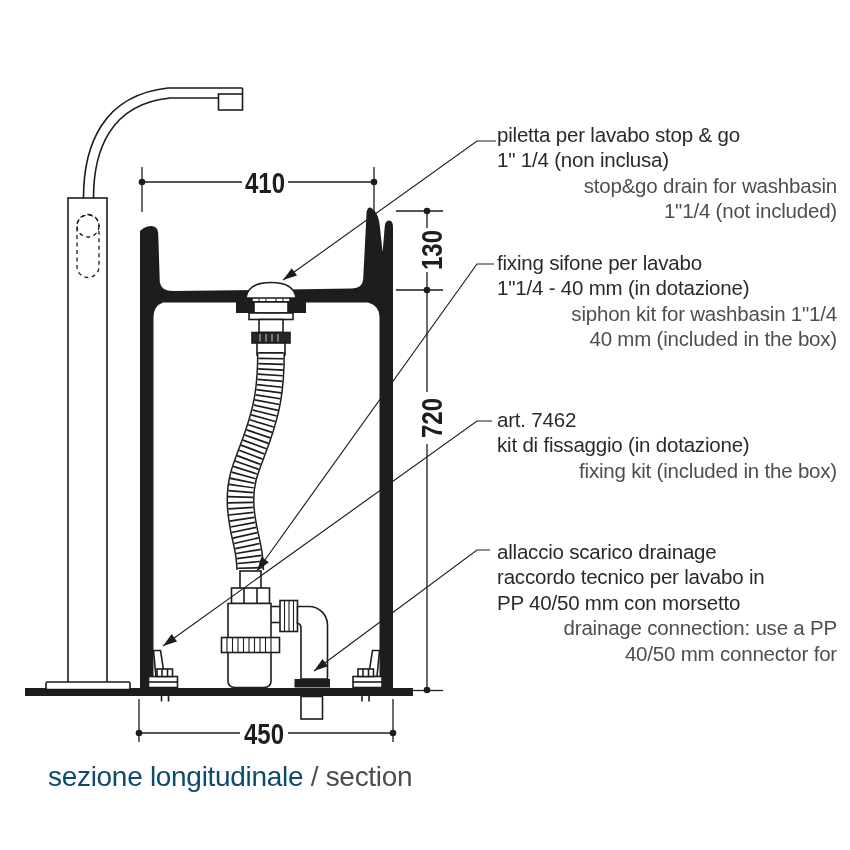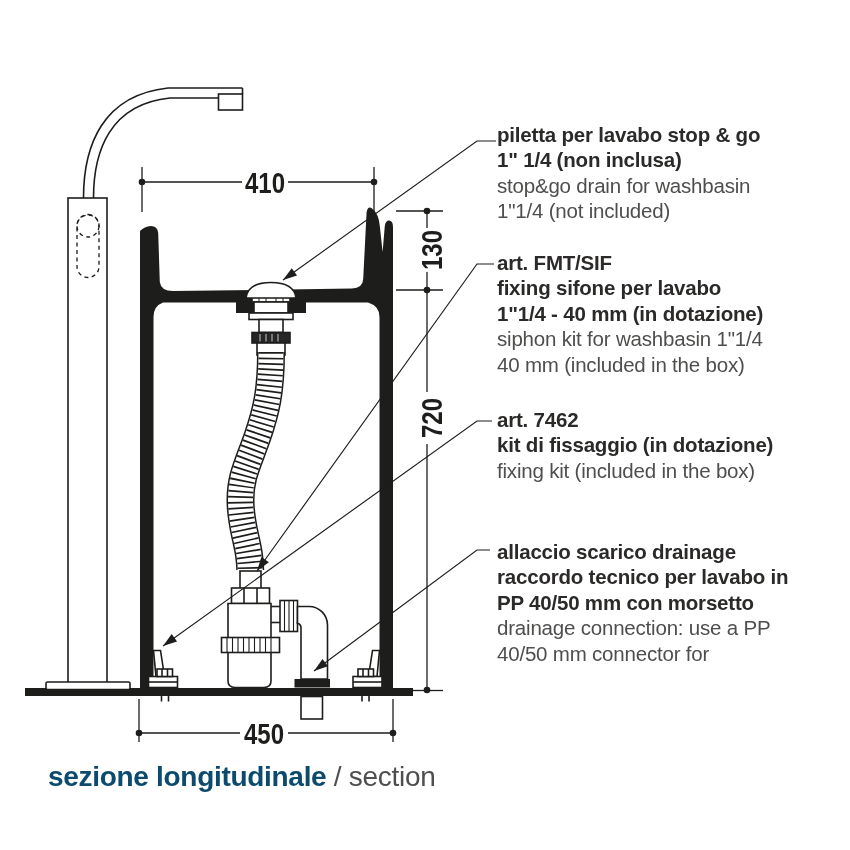--- a/index.html
+++ b/index.html
@@ -1,21 +1,21 @@
 <!DOCTYPE html>
 <html><head>
 <meta charset="utf-8">
 <style>
   html,body{margin:0;padding:0;background:#fff;}
   #stage{position:relative;width:850px;height:850px;background:#ffffff;overflow:hidden;
          font-family:"Liberation Sans",sans-serif;}
   svg{position:absolute;left:0;top:0;}
   .ann{position:absolute;left:497px;width:340px;font-size:20.5px;line-height:25.4px;letter-spacing:-0.2px;}
-  .it{font-weight:bold;color:#2b2a29;}
-  .en{font-weight:400;color:#4f4e4d;}
+  .it{font-weight:normal;color:#2b2a29;}
+  .en{font-weight:400;color:#4f4e4d;text-align:right;}
   .caption{position:absolute;left:48px;top:761px;font-size:28px;letter-spacing:-0.3px;white-space:nowrap;}
   .caption .it{color:#0c4a6e;}
   .caption .en{color:#4f4e4d;font-weight:400;}
   .dimtxt{font-family:"Liberation Sans",sans-serif;font-weight:bold;font-size:30px;fill:#1d1d1b;}
 </style>
 </head>
 <body>
 
 <div id="stage">
 
@@ -200,21 +200,20 @@
 </svg>
 
 <div class="ann" style="top:122px">
   <div class="it">piletta per lavabo stop &amp; go</div>
   <div class="it">1" 1/4 (non inclusa)</div>
   <div class="en">stop&amp;go drain for washbasin</div>
   <div class="en">1"1/4 (not included)</div>
 </div>
 
 <div class="ann" style="top:250px">
-  <div class="it">art. FMT/SIF</div>
   <div class="it">fixing sifone per lavabo</div>
   <div class="it">1"1/4 - 40 mm (in dotazione)</div>
   <div class="en">siphon kit for washbasin 1"1/4</div>
   <div class="en">40 mm (included in the box)</div>
 </div>
 
 <div class="ann" style="top:407px">
   <div class="it">art. 7462</div>
   <div class="it">kit di fissaggio (in dotazione)</div>
   <div class="en">fixing kit (included in the box)</div>

